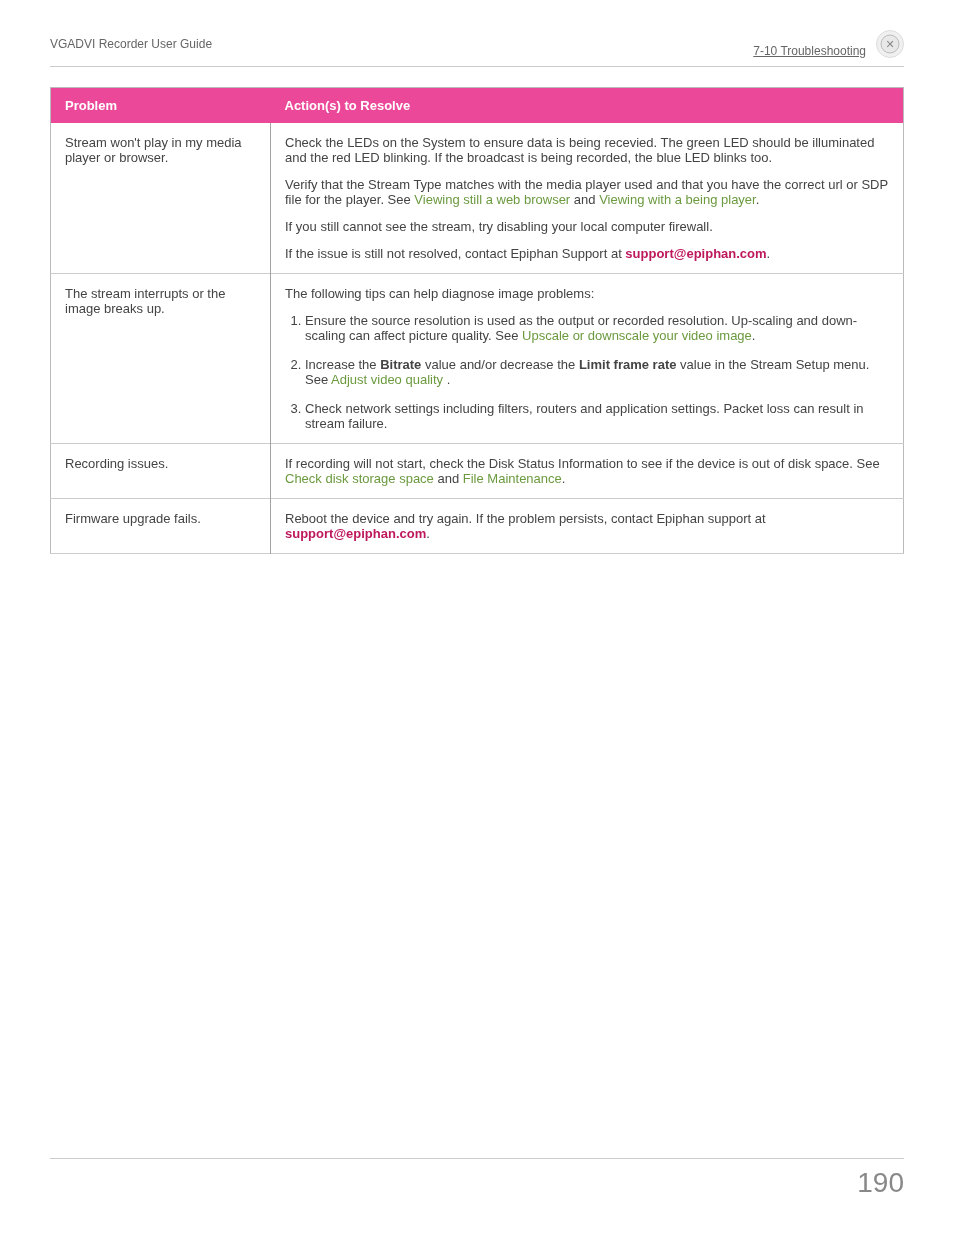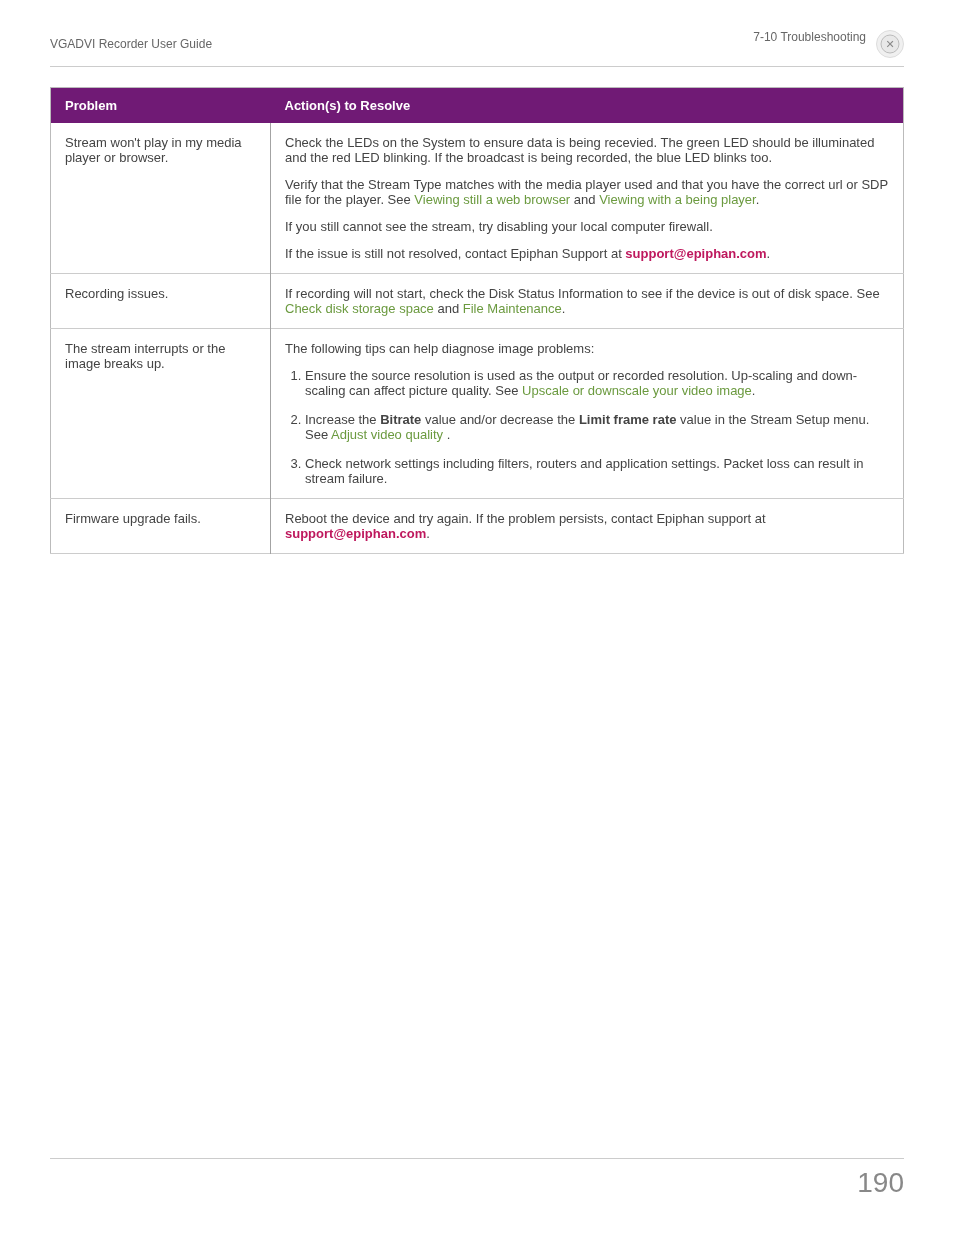--- a/index.html
+++ b/index.html
@@ -23,44 +23,45 @@
       border-bottom: 1px solid #ccc;
       margin-bottom: 20px;
       gap: 24px;
     }
     .page-header-left {
       font-size: 12px;
       color: #666;
     }
     .page-header-right {
       display: flex;
-      align-items: flex-start;
+      align-items: flex-end;
       gap: 10px;
       font-size: 12px;
       color: #666;
+      text-decoration: underline;
     }
     .epiphan-logo {
       width: 28px;
       height: 28px;
       border-radius: 50%;
       background: #f0f0f0;
       display: flex;
       align-items: center;
       justify-content: center;
       font-size: 16px;
       color: #888;
       border: 1px solid #ddd;
     }
     table {
       width: 100%;
       border-collapse: collapse;
       border: 1px solid #bbb;
     }
     thead tr {
-      background-color: #701a75;
+      background-color: #ec4899;
     }
     thead th {
       color: #fff;
       font-weight: bold;
       font-size: 13px;
       padding: 10px 14px;
       text-align: left;
     }
     tbody tr {
       border-bottom: 1px solid #ccc;
@@ -160,31 +161,20 @@
             <span>If you still cannot see the stream, try disabling your local computer firewall.</span>
           </div>
           <div class="action-block">
             <span>If the issue is still not resolved, contact Epiphan Support at </span><a href="#" class="bold-link">support@epiphan.com</a><span>.</span>
           </div>
         </td>
       </tr>
 
       <tr>
         <td>
-          <span>Recording issues.</span>
-        </td>
-        <td>
-          <div class="action-block">
-            <span>If recording will not start, check the Disk Status Information to see if the device is out of disk space. See </span><a href="#">Check disk storage space</a><span> and </span><a href="#">File Maintenance</a><span>.</span>
-          </div>
-        </td>
-      </tr>
-
-      <tr>
-        <td>
           <span>The stream interrupts or the image breaks up.</span>
         </td>
         <td>
           <div class="action-block">
             <span>The following tips can help diagnose image problems:</span>
           </div>
           <div class="action-block">
             <ol>
               <li>
                 <span>Ensure the source resolution is used as the output or recorded resolution. Up-scaling and down-scaling can affect picture quality. See </span><a href="#">Upscale or downscale your video image</a><span>.</span>
@@ -195,20 +185,31 @@
               <li>
                 <span>Check network settings including filters, routers and application settings. Packet loss can result in stream failure.</span>
               </li>
             </ol>
           </div>
         </td>
       </tr>
 
       <tr>
         <td>
+          <span>Recording issues.</span>
+        </td>
+        <td>
+          <div class="action-block">
+            <span>If recording will not start, check the Disk Status Information to see if the device is out of disk space. See </span><a href="#">Check disk storage space</a><span> and </span><a href="#">File Maintenance</a><span>.</span>
+          </div>
+        </td>
+      </tr>
+
+      <tr>
+        <td>
           <span>Firmware upgrade fails.</span>
         </td>
         <td>
           <div class="action-block">
             <span>Reboot the device and try again. If the problem persists, contact Epiphan support at </span><a href="#" class="bold-link">support@epiphan.com</a><span>.</span>
           </div>
         </td>
       </tr>
     </tbody>
   </table>

